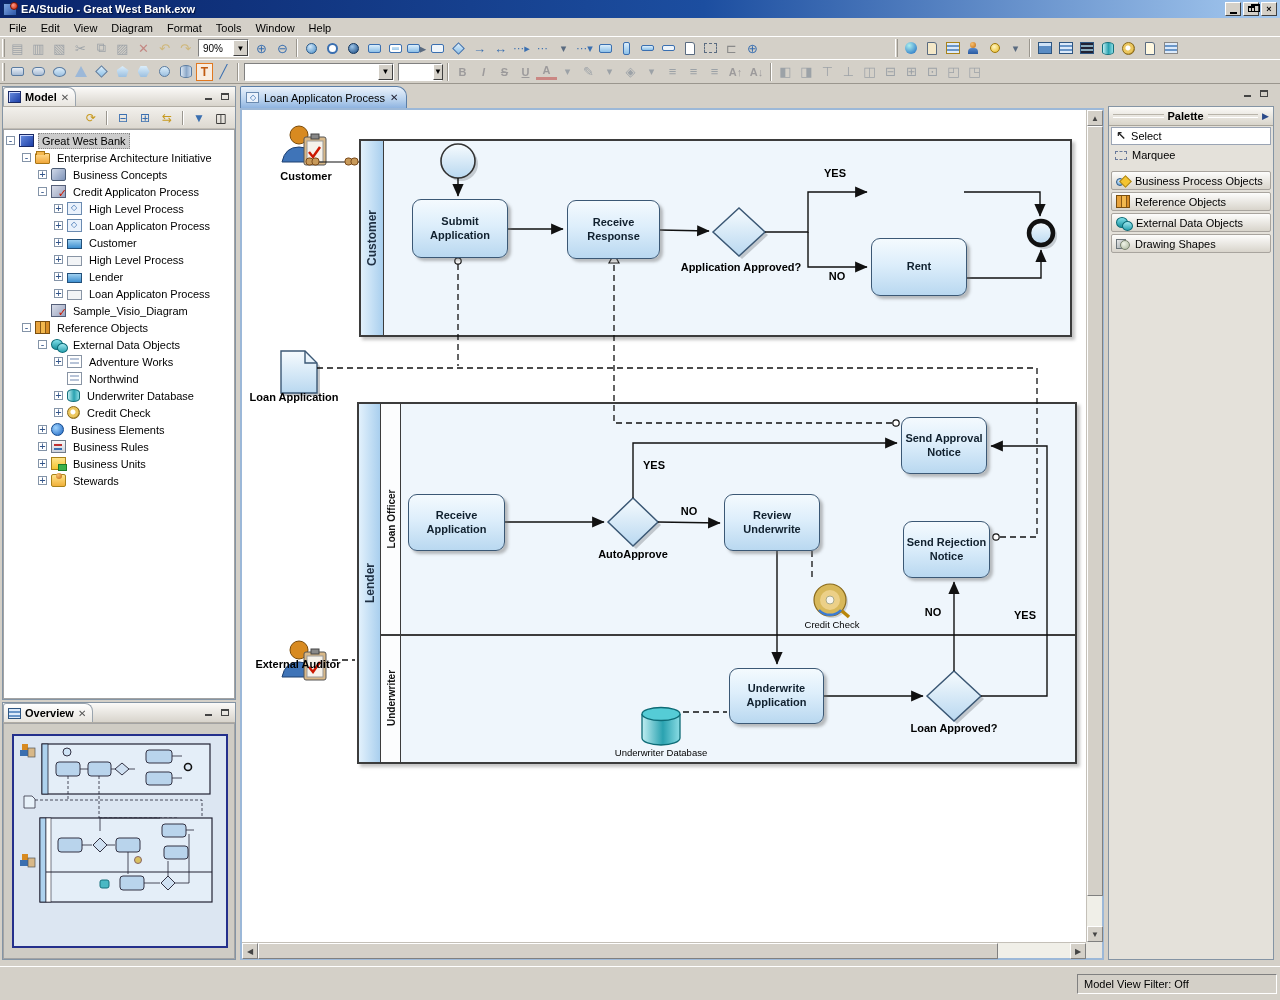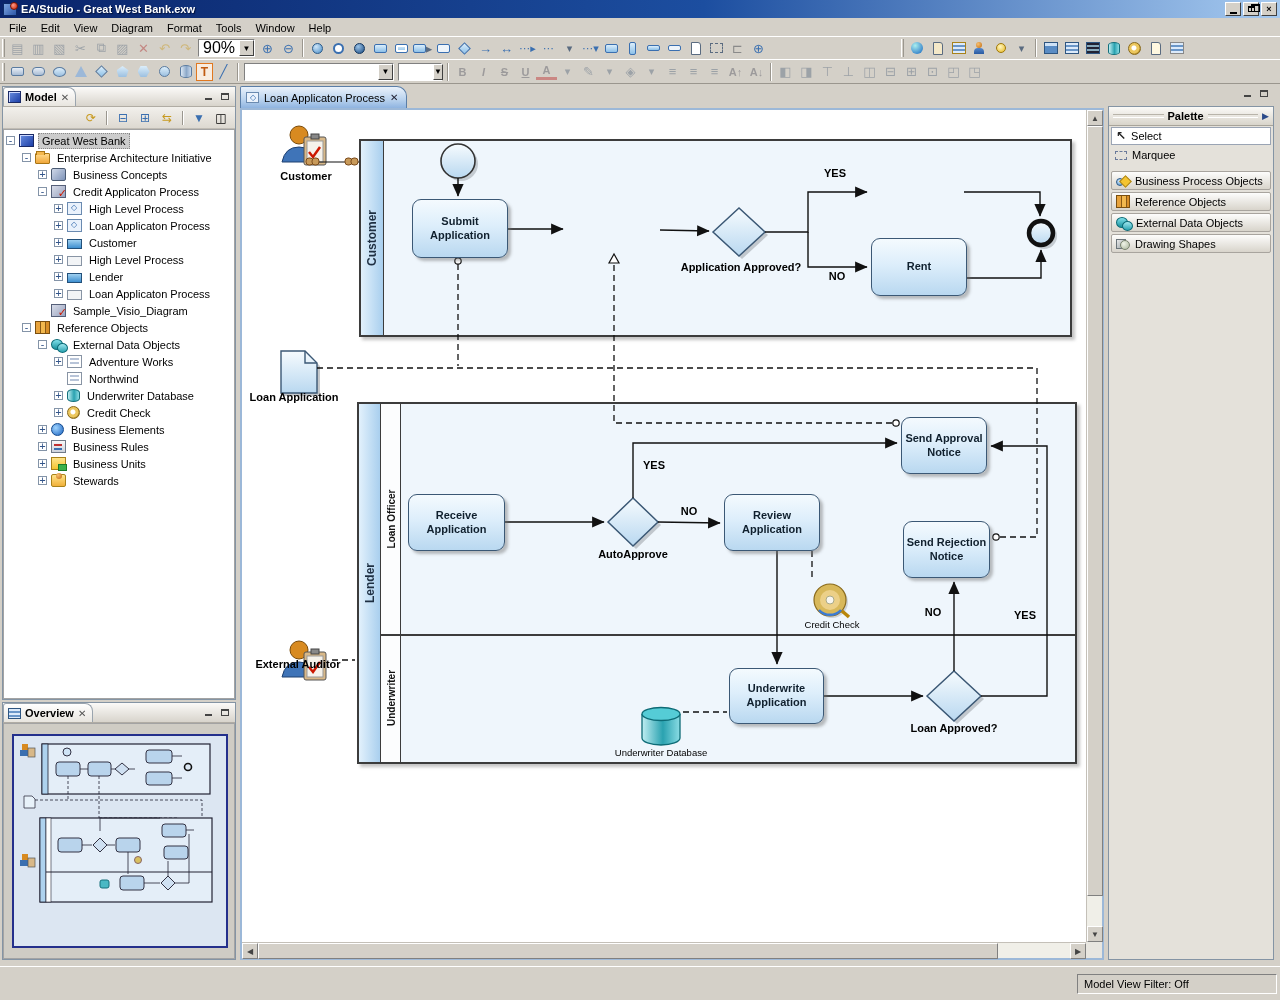--- a/index.html
+++ b/index.html
@@ -23,21 +23,21 @@
   .toolbar{position:absolute;left:0;width:1280px;background:#d4d0c8;display:flex;align-items:center;border-top:1px solid #fff}
   .tb-row1{top:36px;height:23px}
   .tb-row2{top:59px;height:25px;border-bottom:1px solid #9a968e}
   .tsep{width:2px;height:18px;border-left:1px solid #9a968e;border-right:1px solid #fff;margin:0 3px}
   .grip{width:3px;height:18px;border-left:1px solid #fff;border-right:1px solid #9a968e;margin:0 2px}
   .tb{width:21px;height:20px;display:flex;align-items:center;justify-content:center;color:#5a6b80;font-size:13px;flex:none}
   .tb.sm{font-size:11px}
   .dis{opacity:.45}
   .blue{color:#3a6fb0}.gold{color:#c89a20}.red{color:#b03030}.grey{color:#8a8a8a}
   .combo{height:18px;background:#fff;border:1px solid;border-color:#808080 #fff #fff #808080;display:flex;align-items:center;margin:0 2px}
-  .combo .cv{padding:0 4px;min-width:34px;font-size:16px}
+  .combo .cv{padding:0 4px;min-width:34px;font-size:10px}
   .combo .dd{width:15px;height:16px;background:#d4d0c8;border:1px solid;border-color:#fff #404040 #404040 #fff;font-size:8px;display:flex;align-items:center;justify-content:center;color:#000}
   .ev{width:11px;height:11px;border-radius:50%;flex:none}
   .ev-start{background:radial-gradient(circle at 35% 30%,#cfe6f8,#4a8ec8);border:1px solid #2a5a8a}
   .ev-mid{background:#fff;border:2px double #3a6fb0}
   .ev-end{background:radial-gradient(circle at 35% 30%,#9cc4e8,#1a4a80);border:1px solid #12355e}
   .sqi{width:13px;height:9px;background:linear-gradient(180deg,#dceefb,#8cc0e8);border:1px solid #3a6fb0;border-radius:2px;flex:none}
   .sqi.tall{width:7px;height:13px}
   .sqi.plain{background:#eef4fa}
   .dmd{width:9px;height:9px;transform:rotate(45deg);background:linear-gradient(135deg,#dceefb,#8cc0e8);border:1px solid #3a6fb0;flex:none}
   .doci{width:10px;height:13px;background:#fff;border:1px solid #5a6b80;border-radius:0 3px 0 0;flex:none}
@@ -713,23 +713,24 @@
 
       <g fill="#fff" stroke="#111" stroke-width="1.2">
         <circle cx="216" cy="151" r="3.2"></circle>
         <circle cx="754" cy="427" r="3.2"></circle>
         <circle cx="654" cy="313" r="3.2"></circle>
         <polygon points="367,153 377,153 372,144"></polygon>
       </g>
     </svg>
 
     <div class="task" style="left:170px;top:89px;width:96px;height:59px">Submit Application</div>
+    <div class="task" style="left:325px;top:90px;width:93px;height:59px">Receive Response</div>
     <div class="task" style="left:629px;top:128px;width:96px;height:58px">Rent</div>
     <div class="task" style="left:166px;top:384px;width:97px;height:57px">Receive Application</div>
-    <div class="task" style="left:482px;top:384px;width:96px;height:57px">Review Application</div>
+    <div class="task" style="left:482px;top:384px;width:96px;height:57px">Review Underwrite</div>
     <div class="task" style="left:659px;top:307px;width:86px;height:57px">Send Approval Notice</div>
     <div class="task" style="left:661px;top:411px;width:87px;height:57px">Send Rejection Notice</div>
     <div class="task" style="left:487px;top:558px;width:95px;height:56px">Underwrite Application</div>
 
     <div class="dlabel" style="left:14px;top:60px;width:100px">Customer</div>
     <div class="dlabel" style="left:0px;top:281px;width:104px">Loan Application</div>
     <div class="dlabel" style="left:0px;top:548px;width:112px">External Auditor</div>
     <div class="dlabel" style="left:437px;top:151px;width:124px">Application Approved?</div>
     <div class="dlabel" style="left:341px;top:438px;width:100px">AutoApprove</div>
     <div class="dlabel" style="left:657px;top:612px;width:110px">Loan Approved?</div>

